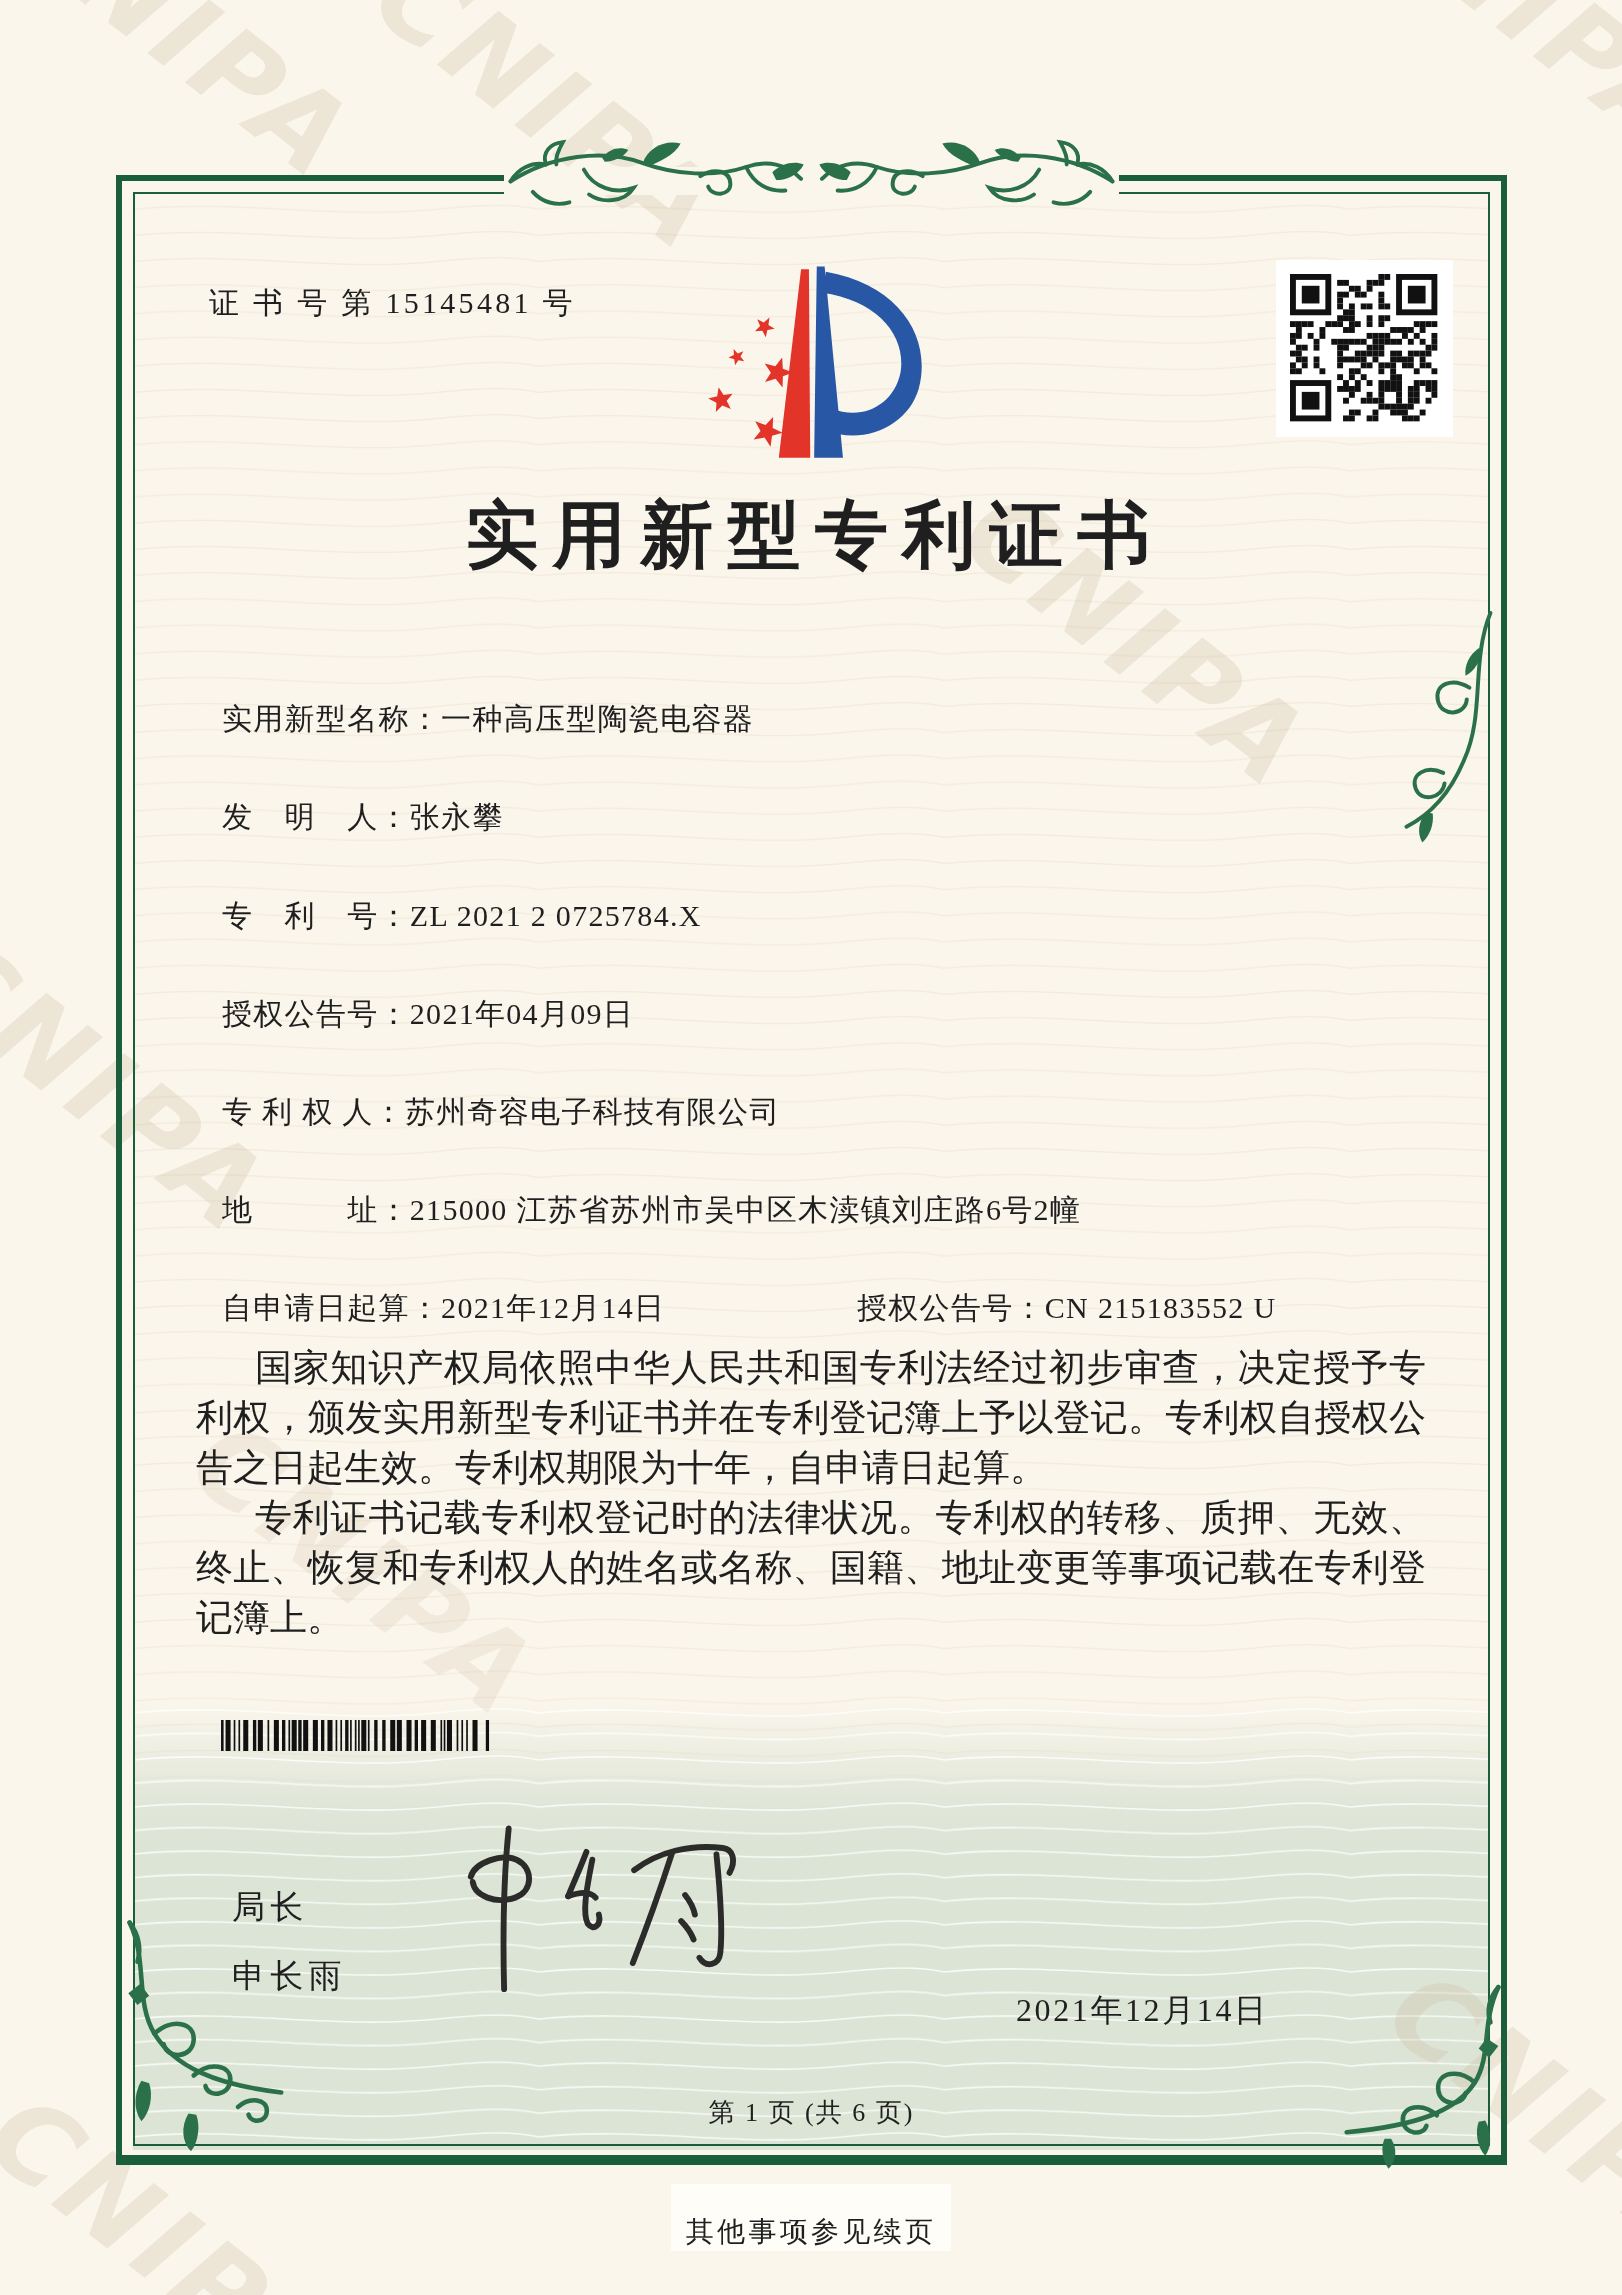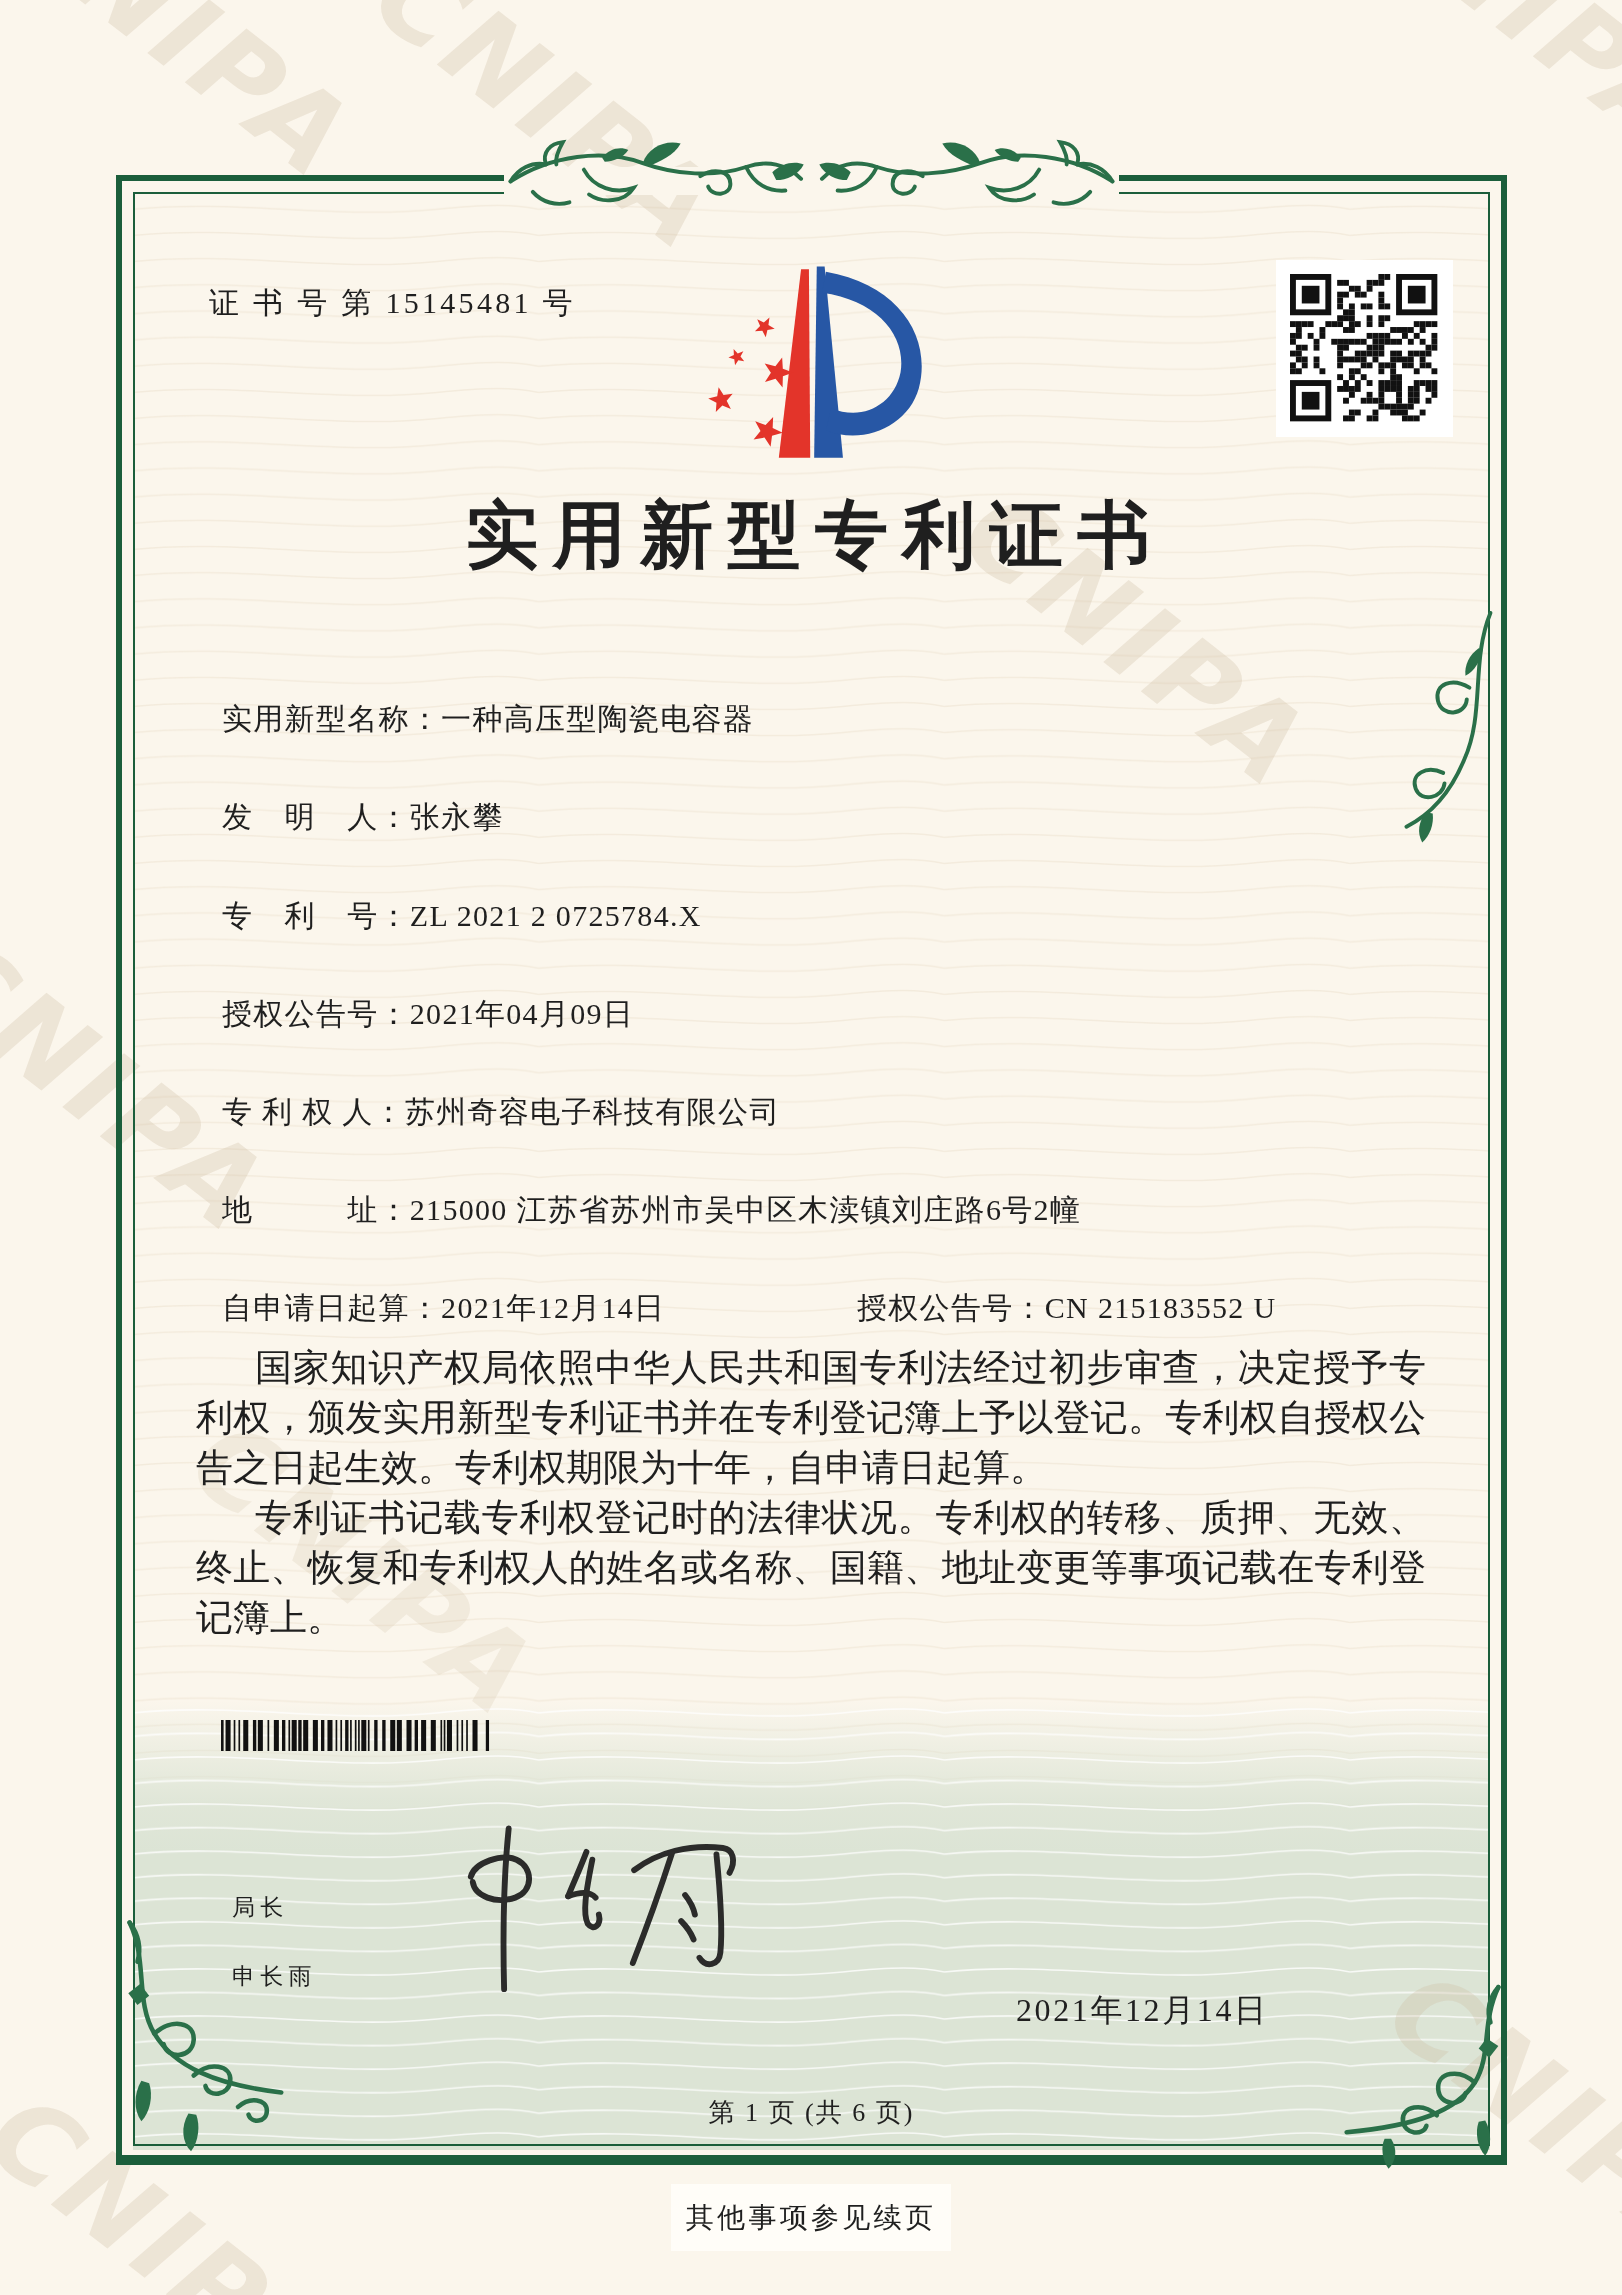--- a/index.html
+++ b/index.html
@@ -43,27 +43,27 @@
   .field-row{position:absolute;left:222px;font-size:30px;letter-spacing:1.3px;white-space:nowrap;margin-top:20px;}
   .grant-no{position:absolute;left:635px;top:0;}
   
   .legal{
     position:absolute;left:196px;top:1343px;width:1230px;
     font-size:37px;line-height:50px;text-align:justify;
   }
   .legal p{margin:0;text-indent:59px;}
   
   .barcode{position:absolute;left:219px;top:1720px;}
-  .officer{position:absolute;left:232px;top:1873px;font-size:23px;line-height:69px;letter-spacing:5.2px;}
+  .officer{position:absolute;left:232px;top:1873px;font-size:33px;line-height:69px;letter-spacing:5.2px;}
   .signature{position:absolute;left:425px;top:1814px;}
   .sign-date{position:absolute;left:1016px;top:1989px;font-size:32px;letter-spacing:2.6px;}
   .page-info{position:absolute;left:0;top:2095px;width:100%;text-align:center;font-size:26px;letter-spacing:2px;}
   .footer-panel{
     position:absolute;left:671px;top:2184px;width:280px;height:67px;background:#fffdf8;
-    display:flex;align-items:center;justify-content:center;font-size:28px;letter-spacing:3.3px;
+    display:flex;align-items:flex-end;justify-content:center;font-size:28px;letter-spacing:3.3px;
   }
 </style>
 </head>
 <body>
 
 <div class="page">
 
   <svg class="waves-cream" width="1357" height="1954" viewBox="0 0 2074 2986">
     <defs>
       <pattern id="wavC" width="620" height="40" patternUnits="userSpaceOnUse">

